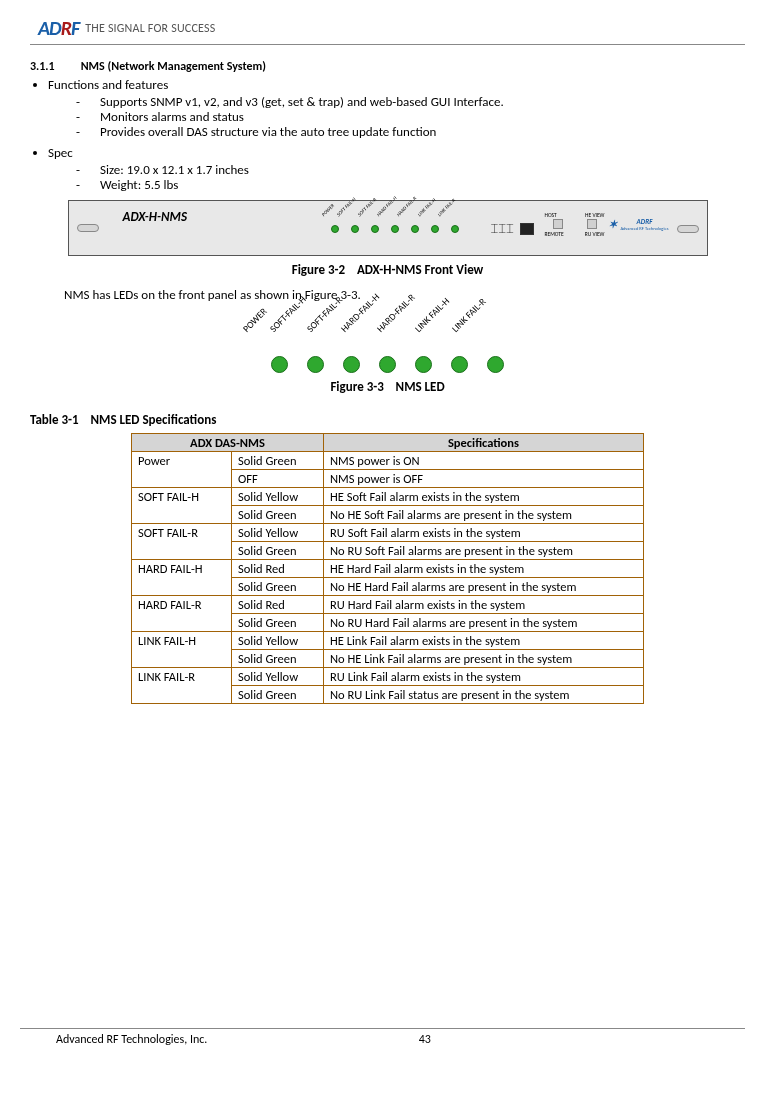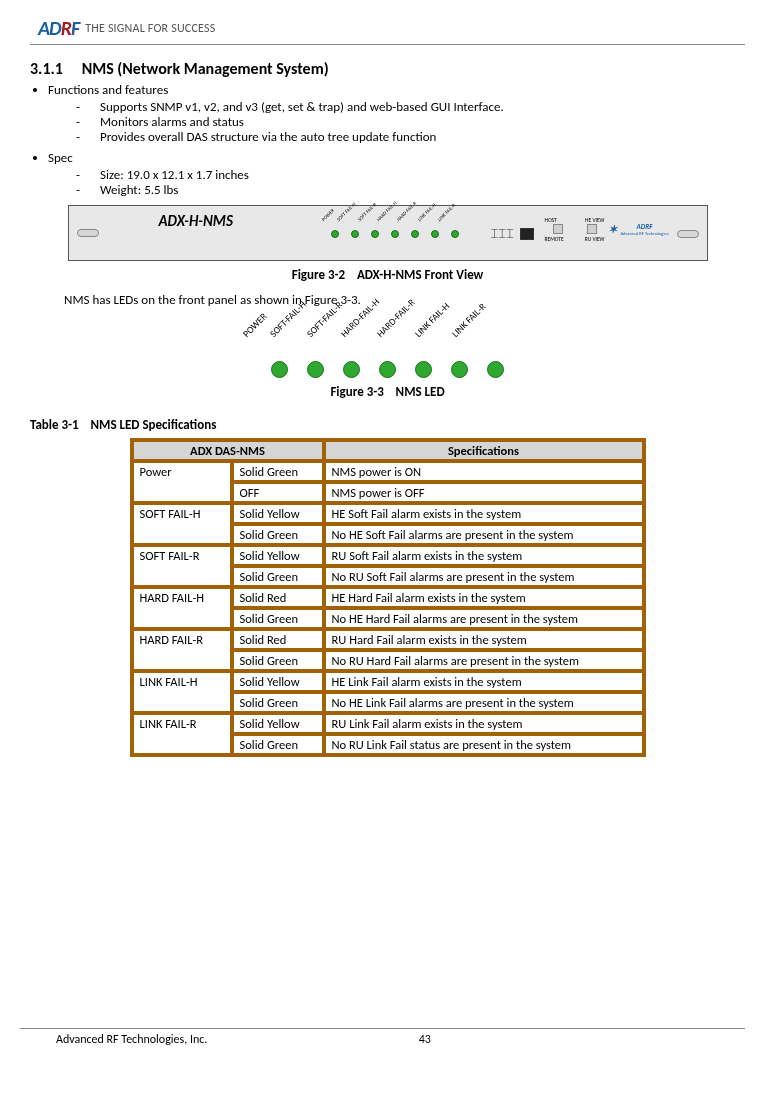--- a/index.html
+++ b/index.html
@@ -34,21 +34,21 @@
   .logo-adrf .ad { color: #1a5fa8; }
   .logo-adrf .r { color: #a81a1a; }
   .logo-adrf .f { color: #1a5fa8; }
   .logo-tagline {
     font-size: 12px;
     color: #555;
     letter-spacing: 0.2px;
   }
   .sect-h {
     font-weight: bold;
-    font-size: 16px;
+    font-size: 12px;
     margin: 6px 0 4px 0;
   }
   .sect-num { display: inline-block; min-width: 48px; }
   ul.bullets { margin: 4px 0 0 18px; padding: 0; }
   ul.bullets > li { margin-bottom: 2px; }
   ul.dashes { list-style: none; margin: 2px 0 6px 28px; padding: 0; }
   ul.dashes > li::before { content: "-"; display: inline-block; width: 24px; }
   .fig-container { text-align: center; }
   .fig-caption { font-weight: bold; text-align: center; margin: 6px 0 10px 0; }
   .tbl-caption { font-weight: bold; margin: 18px 0 6px 0; }
@@ -66,24 +66,24 @@
     padding: 0 8px;
   }
   .panel-mount {
     width: 22px;
     height: 8px;
     border: 1px solid #888;
     border-radius: 5px;
     background: #d6d6d6;
   }
   .panel-label {
-    font-size: 15px;
+    font-size: 13px;
     font-weight: bold;
     font-style: italic;
-    margin-left: 60px;
+    margin-left: 24px;
     margin-top: -24px;
   }
   .panel-leds {
     position: absolute;
     left: 260px;
     top: 8px;
     display: flex;
     gap: 8px;
     align-items: flex-end;
   }
@@ -181,21 +181,21 @@
     border: 1px solid #1a6f1a;
   }
 
   
   table.spec {
     border-collapse: collapse;
     margin: 0 auto;
     font-size: 12.5px;
   }
   table.spec th, table.spec td {
-    border: 4px solid #a16207;
+    border: 1px solid #a16207;
     padding: 1px 6px;
     text-align: left;
     vertical-align: top;
   }
   table.spec th {
     background: #d5d5d5;
     text-align: center;
     font-weight: bold;
   }
   .col-led { width: 100px; }

